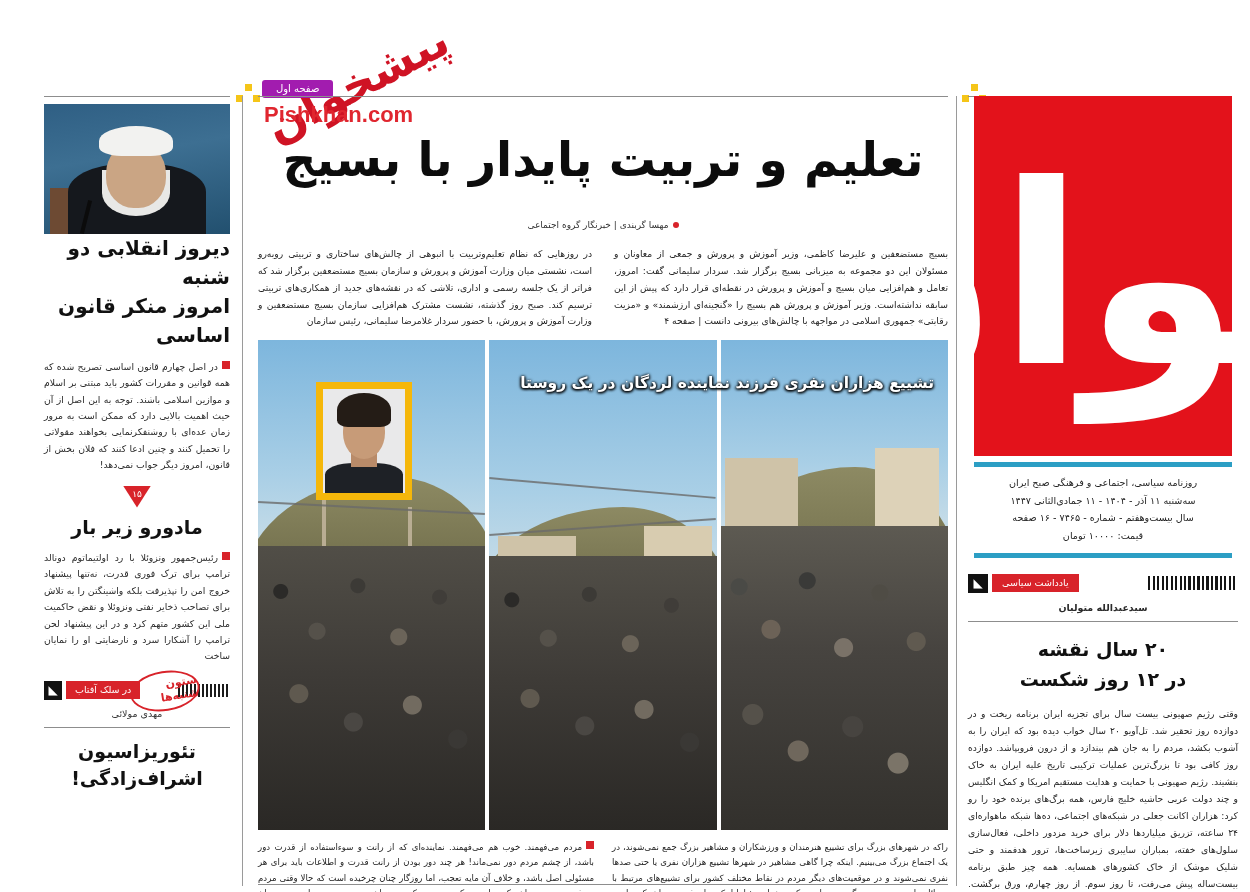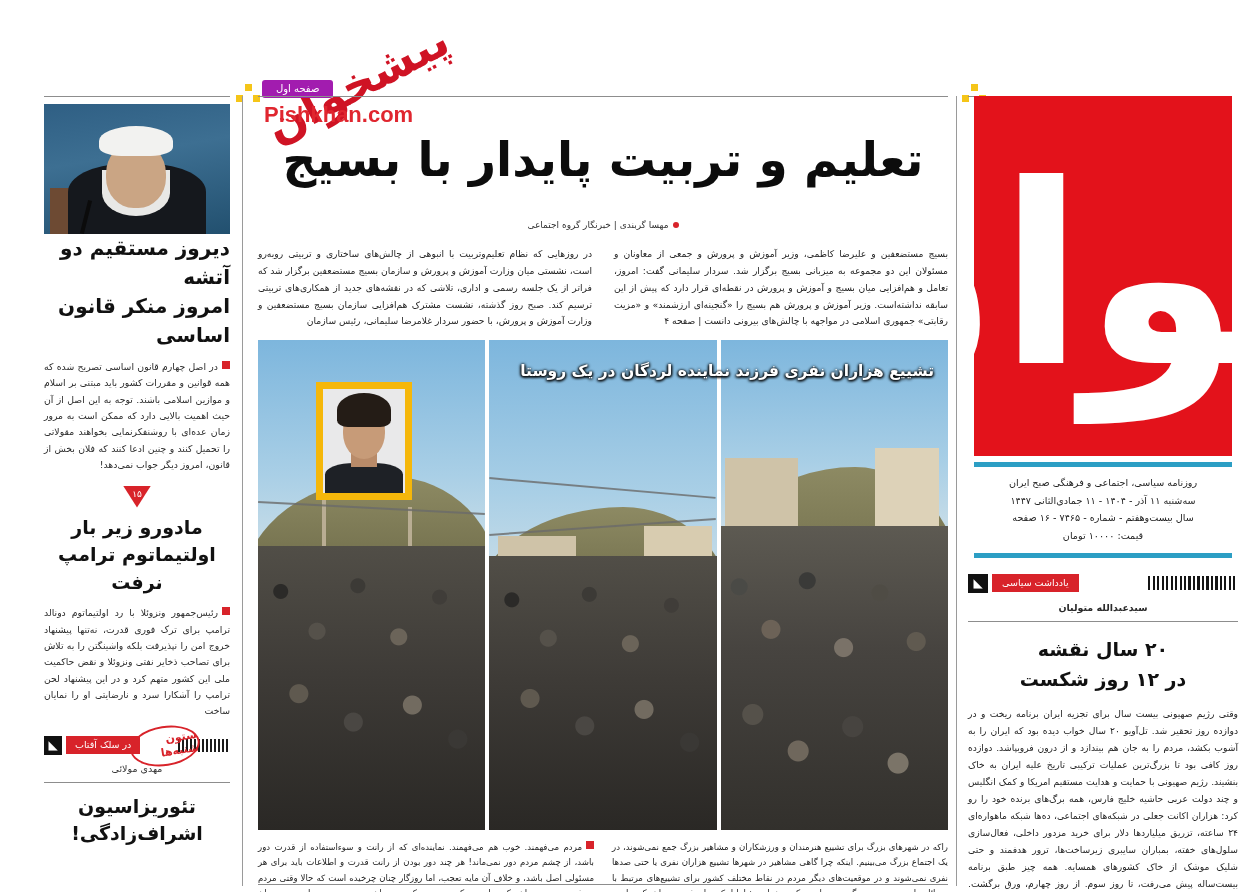--- a/index.html
+++ b/index.html
@@ -160,21 +160,21 @@
     position:absolute;left:58px;top:42px;width:96px;height:118px;
     background:#f5b70a;padding:7px;box-sizing:border-box;z-index:6;
   }
   .portrait .inner{width:100%;height:100%;background:#e9e9ea;position:relative;overflow:hidden;}
   .portrait .hair{position:absolute;left:14px;top:4px;width:54px;height:34px;background:#241c16;border-radius:50% 50% 20% 20%;}
   .portrait .fc{position:absolute;left:20px;top:18px;width:42px;height:52px;background:#c79b78;border-radius:46% 46% 50% 50%;}
   .portrait .nk{position:absolute;left:28px;top:62px;width:26px;height:16px;background:#b98b69;}
   .portrait .sh{position:absolute;left:2px;bottom:0;width:78px;height:30px;background:#1e2126;border-radius:38% 38% 0 0;}
 
   .ovl-kicker{
-    position:absolute;right:14px;top:22px;width:560px;z-index:8;
+    position:absolute;right:14px;top:34px;width:560px;z-index:8;
     font-size:15.5px;font-weight:bold;color:#fff;text-align:right;
     text-shadow:0 0 3px #000,1px 1px 3px #000,-1px 1px 3px #000;
   }
   .ovl-main{
     position:absolute;right:14px;top:56px;width:560px;z-index:8;
     font-size:40px;font-weight:bold;color:#fff;line-height:1.32;text-align:right;
     text-shadow:0 0 4px #2a2a2a,2px 2px 4px #000,-2px 2px 4px #000,0 -2px 4px #000;
   }
 
   .bottomtext{display:flex;gap:18px;margin-top:10px;font-size:8.6px;line-height:1.8;color:#222;}
@@ -241,32 +241,31 @@
 
     <div>
       <div class="lphoto">
         <div class="chair"></div>
         <div class="robe"></div>
         <div class="beard"></div>
         <div class="face"></div>
         <div class="turban"></div>
         <div class="mic"></div>
       </div>
-      <div class="lhead">دیروز مستقیم دو آتشه</div>
+      <div class="lhead">دیروز انقلابی دو شنبه</div>
       <div class="lhead">امروز منکر قانون اساسی</div>
       <div class="ltext just"><span class="sqmark"></span><span>در اصل چهارم قانون اساسی تصریح شده که همه قوانین و مقررات کشور باید مبتنی بر اسلام و موازین اسلامی باشند. توجه به این اصل از آن حیث اهمیت بالایی دارد که ممکن است به مرور زمان عده‌ای با روشنفکرنمایی بخواهند مقولاتی را تحمیل کنند و چنین ادعا کنند که فلان بخش از قانون، امروز دیگر جواب نمی‌دهد!</span></div>
     </div>
 
     <div style="margin-top:12px;">
       <div class="pagebadge">۱۵</div>
     </div>
 
     <div style="margin-top:6px;">
       <div class="lhead2" style="text-align:center;">مادورو زیر بار</div>
-      <div class="lhead2" style="text-align:center;">اولتیماتوم ترامپ نرفت</div>
       <div class="ltext just"><span class="sqmark"></span><span>رئیس‌جمهور ونزوئلا با رد اولتیماتوم دونالد ترامپ برای ترک فوری قدرت، نه‌تنها پیشنهاد خروج امن را نپذیرفت بلکه واشینگتن را به تلاش برای تصاحب ذخایر نفتی ونزوئلا و نقض حاکمیت ملی این کشور متهم کرد و در این پیشنهاد لحن ترامپ را آشکارا سرد و نارضایتی او را نمایان ساخت</span></div>
     </div>
 
     <div class="labelrow">
       <div class="barcode"></div>
       <div class="stamp rtl">ستون شنبه‌ها</div>
       <div class="redlabel">در سلک آفتاب</div>
       <div class="blackbox">◣</div>
     </div>
     <div class="author">مهدی مولائی</div>

